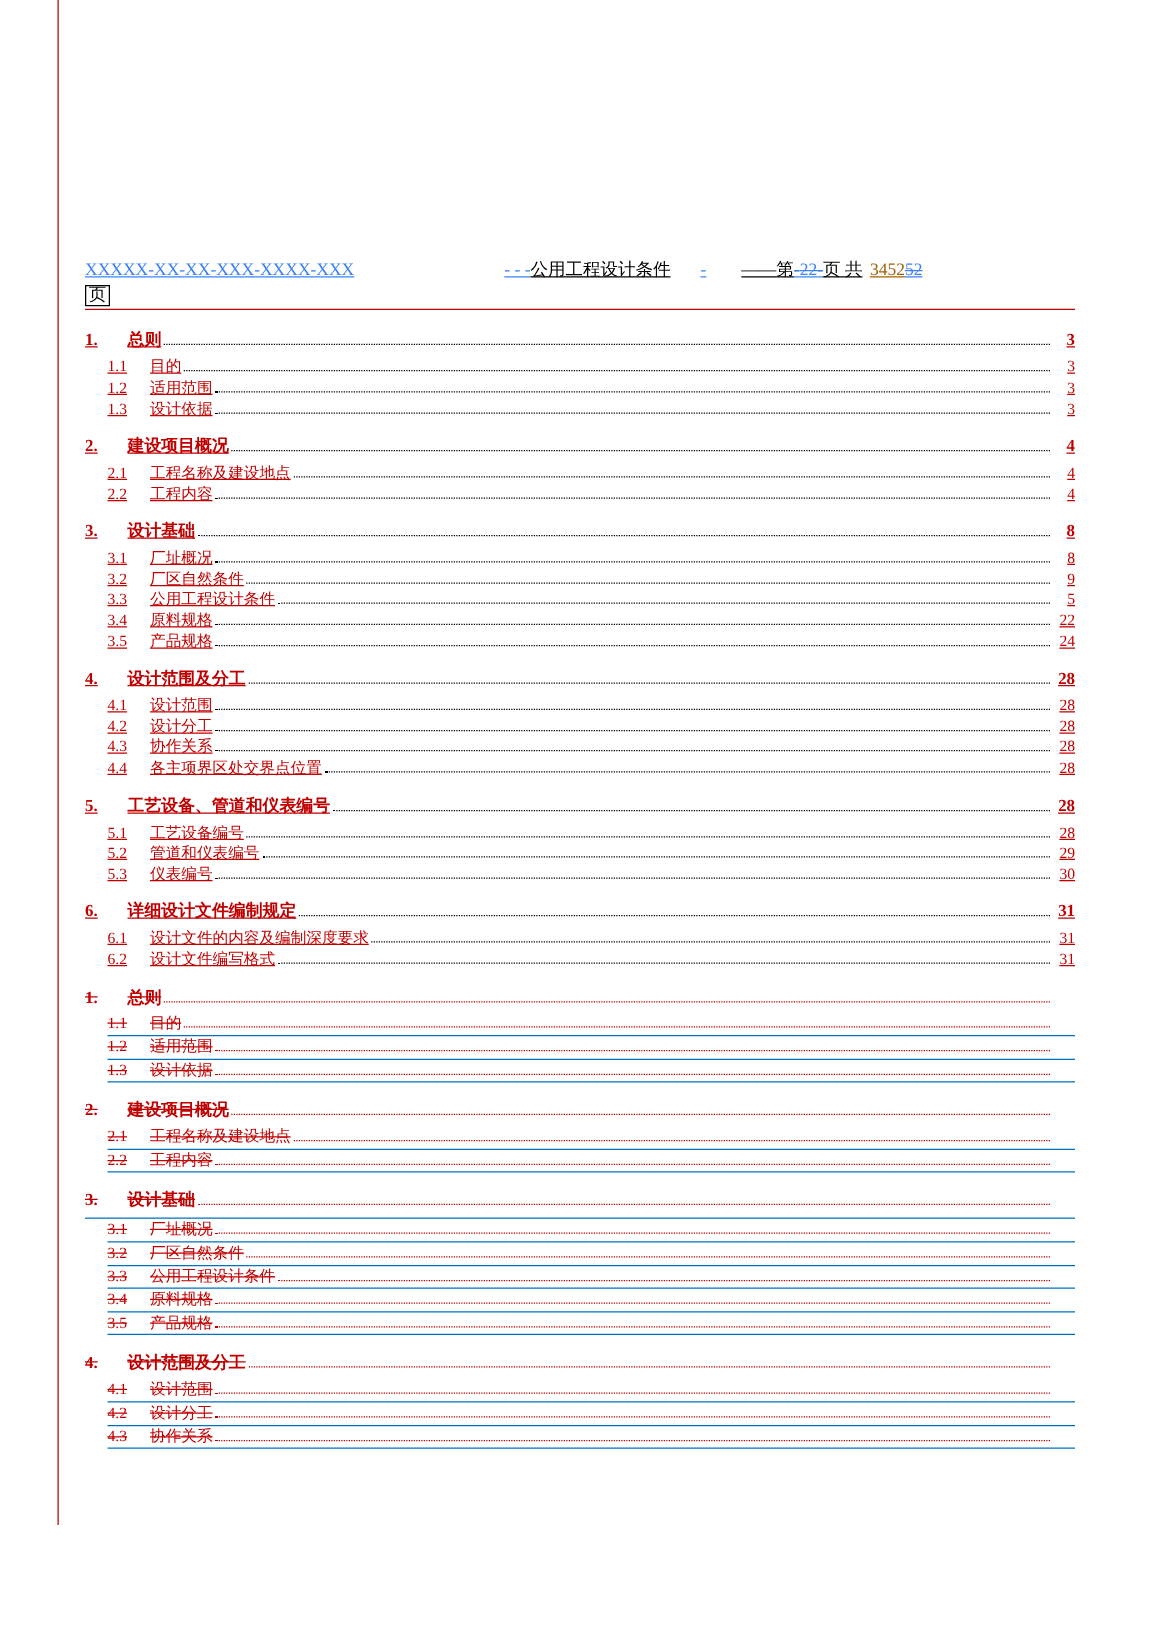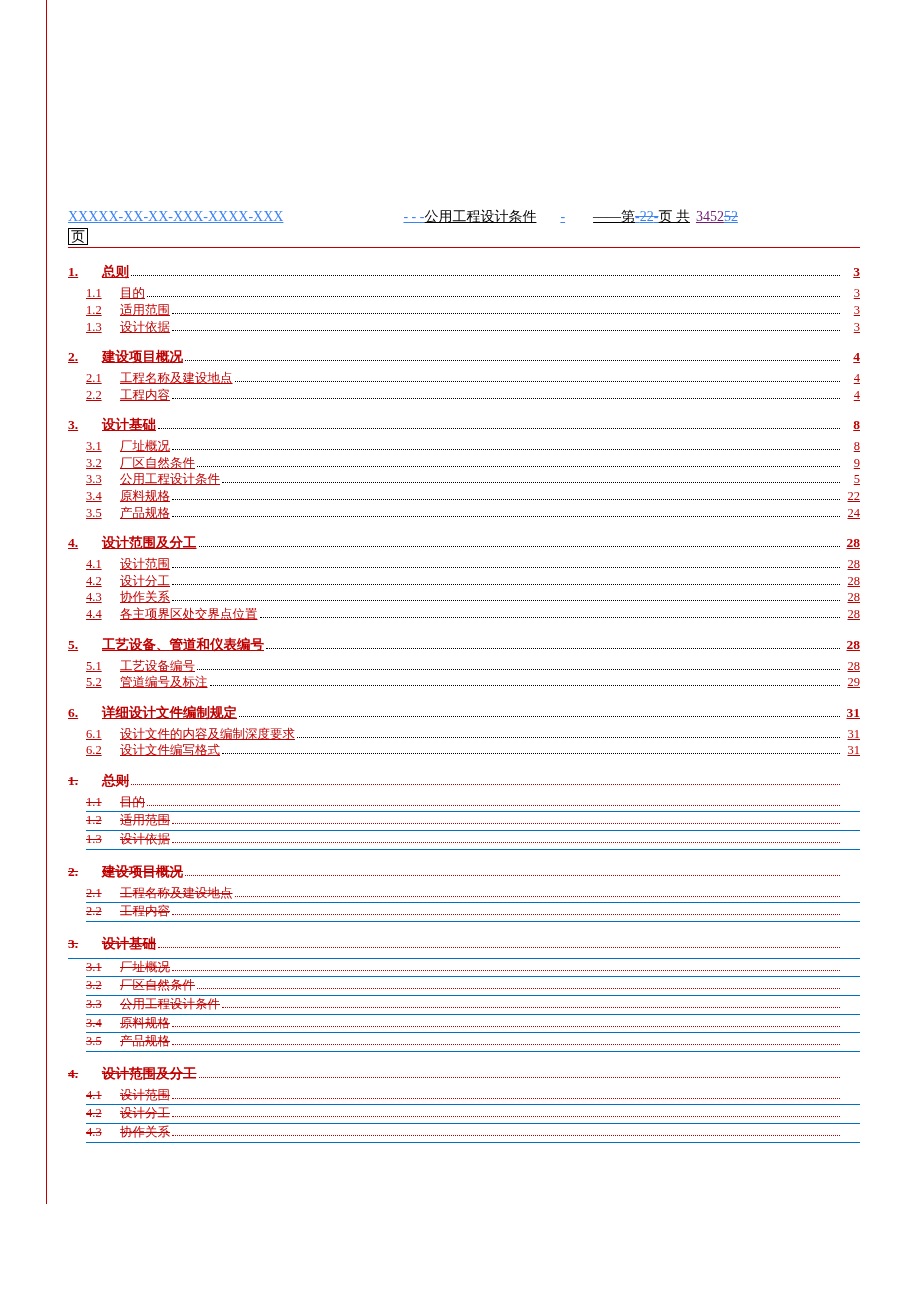--- a/index.html
+++ b/index.html
@@ -30,21 +30,21 @@
     margin-bottom: 16px;
   }
   .header-line .hl-row {
     display: flex;
     align-items: baseline;
     flex-wrap: nowrap;
     white-space: nowrap;
   }
   .hl-wrap { margin-top:2px; }
   .red { color: #3b82f6; text-align: right; }
-  .blue { color: #701a75; }
+  .blue { color: #a16207; }
   .strike { text-decoration: line-through; }
   .und { text-decoration: underline; }
   .und.strike { text-decoration: underline line-through; }
   .toc-title {
     text-align: center;
     font-size: 15px;
     margin: 6px 0 18px 0;
     letter-spacing: 2px;
   }
   .toc { font-size: 13px; }
@@ -252,23 +252,29 @@
         <span class="toc-page"><a href="#" class="toc-link bold">28</a></span>
       </div>
       <div class="toc-entry lvl2">
         <span class="toc-num"><a href="#" class="toc-link">5.1</a></span>
         <span class="toc-label"><a href="#" class="toc-link">工艺设备编号</a></span>
         <span class="toc-dots"></span>
         <span class="toc-page"><a href="#" class="toc-link">28</a></span>
       </div>
       <div class="toc-entry lvl2">
         <span class="toc-num"><a href="#" class="toc-link">5.2</a></span>
-        <span class="toc-label"><a href="#" class="toc-link">管道编号及标注</a></span>
+        <span class="toc-label"><a href="#" class="toc-link">管道和仪表编号</a></span>
         <span class="toc-dots"></span>
         <span class="toc-page"><a href="#" class="toc-link">29</a></span>
+      </div>
+      <div class="toc-entry lvl2">
+        <span class="toc-num"><a href="#" class="toc-link">5.3</a></span>
+        <span class="toc-label"><a href="#" class="toc-link">仪表编号</a></span>
+        <span class="toc-dots"></span>
+        <span class="toc-page"><a href="#" class="toc-link">30</a></span>
       </div>
       <div class="toc-entry lvl1">
         <span class="toc-num"><a href="#" class="toc-link bold">6.</a></span>
         <span class="toc-label"><a href="#" class="toc-link bold">详细设计文件编制规定</a></span>
         <span class="toc-dots"></span>
         <span class="toc-page"><a href="#" class="toc-link bold">31</a></span>
       </div>
       <div class="toc-entry lvl2">
         <span class="toc-num"><a href="#" class="toc-link">6.1</a></span>
         <span class="toc-label"><a href="#" class="toc-link">设计文件的内容及编制深度要求</a></span>

